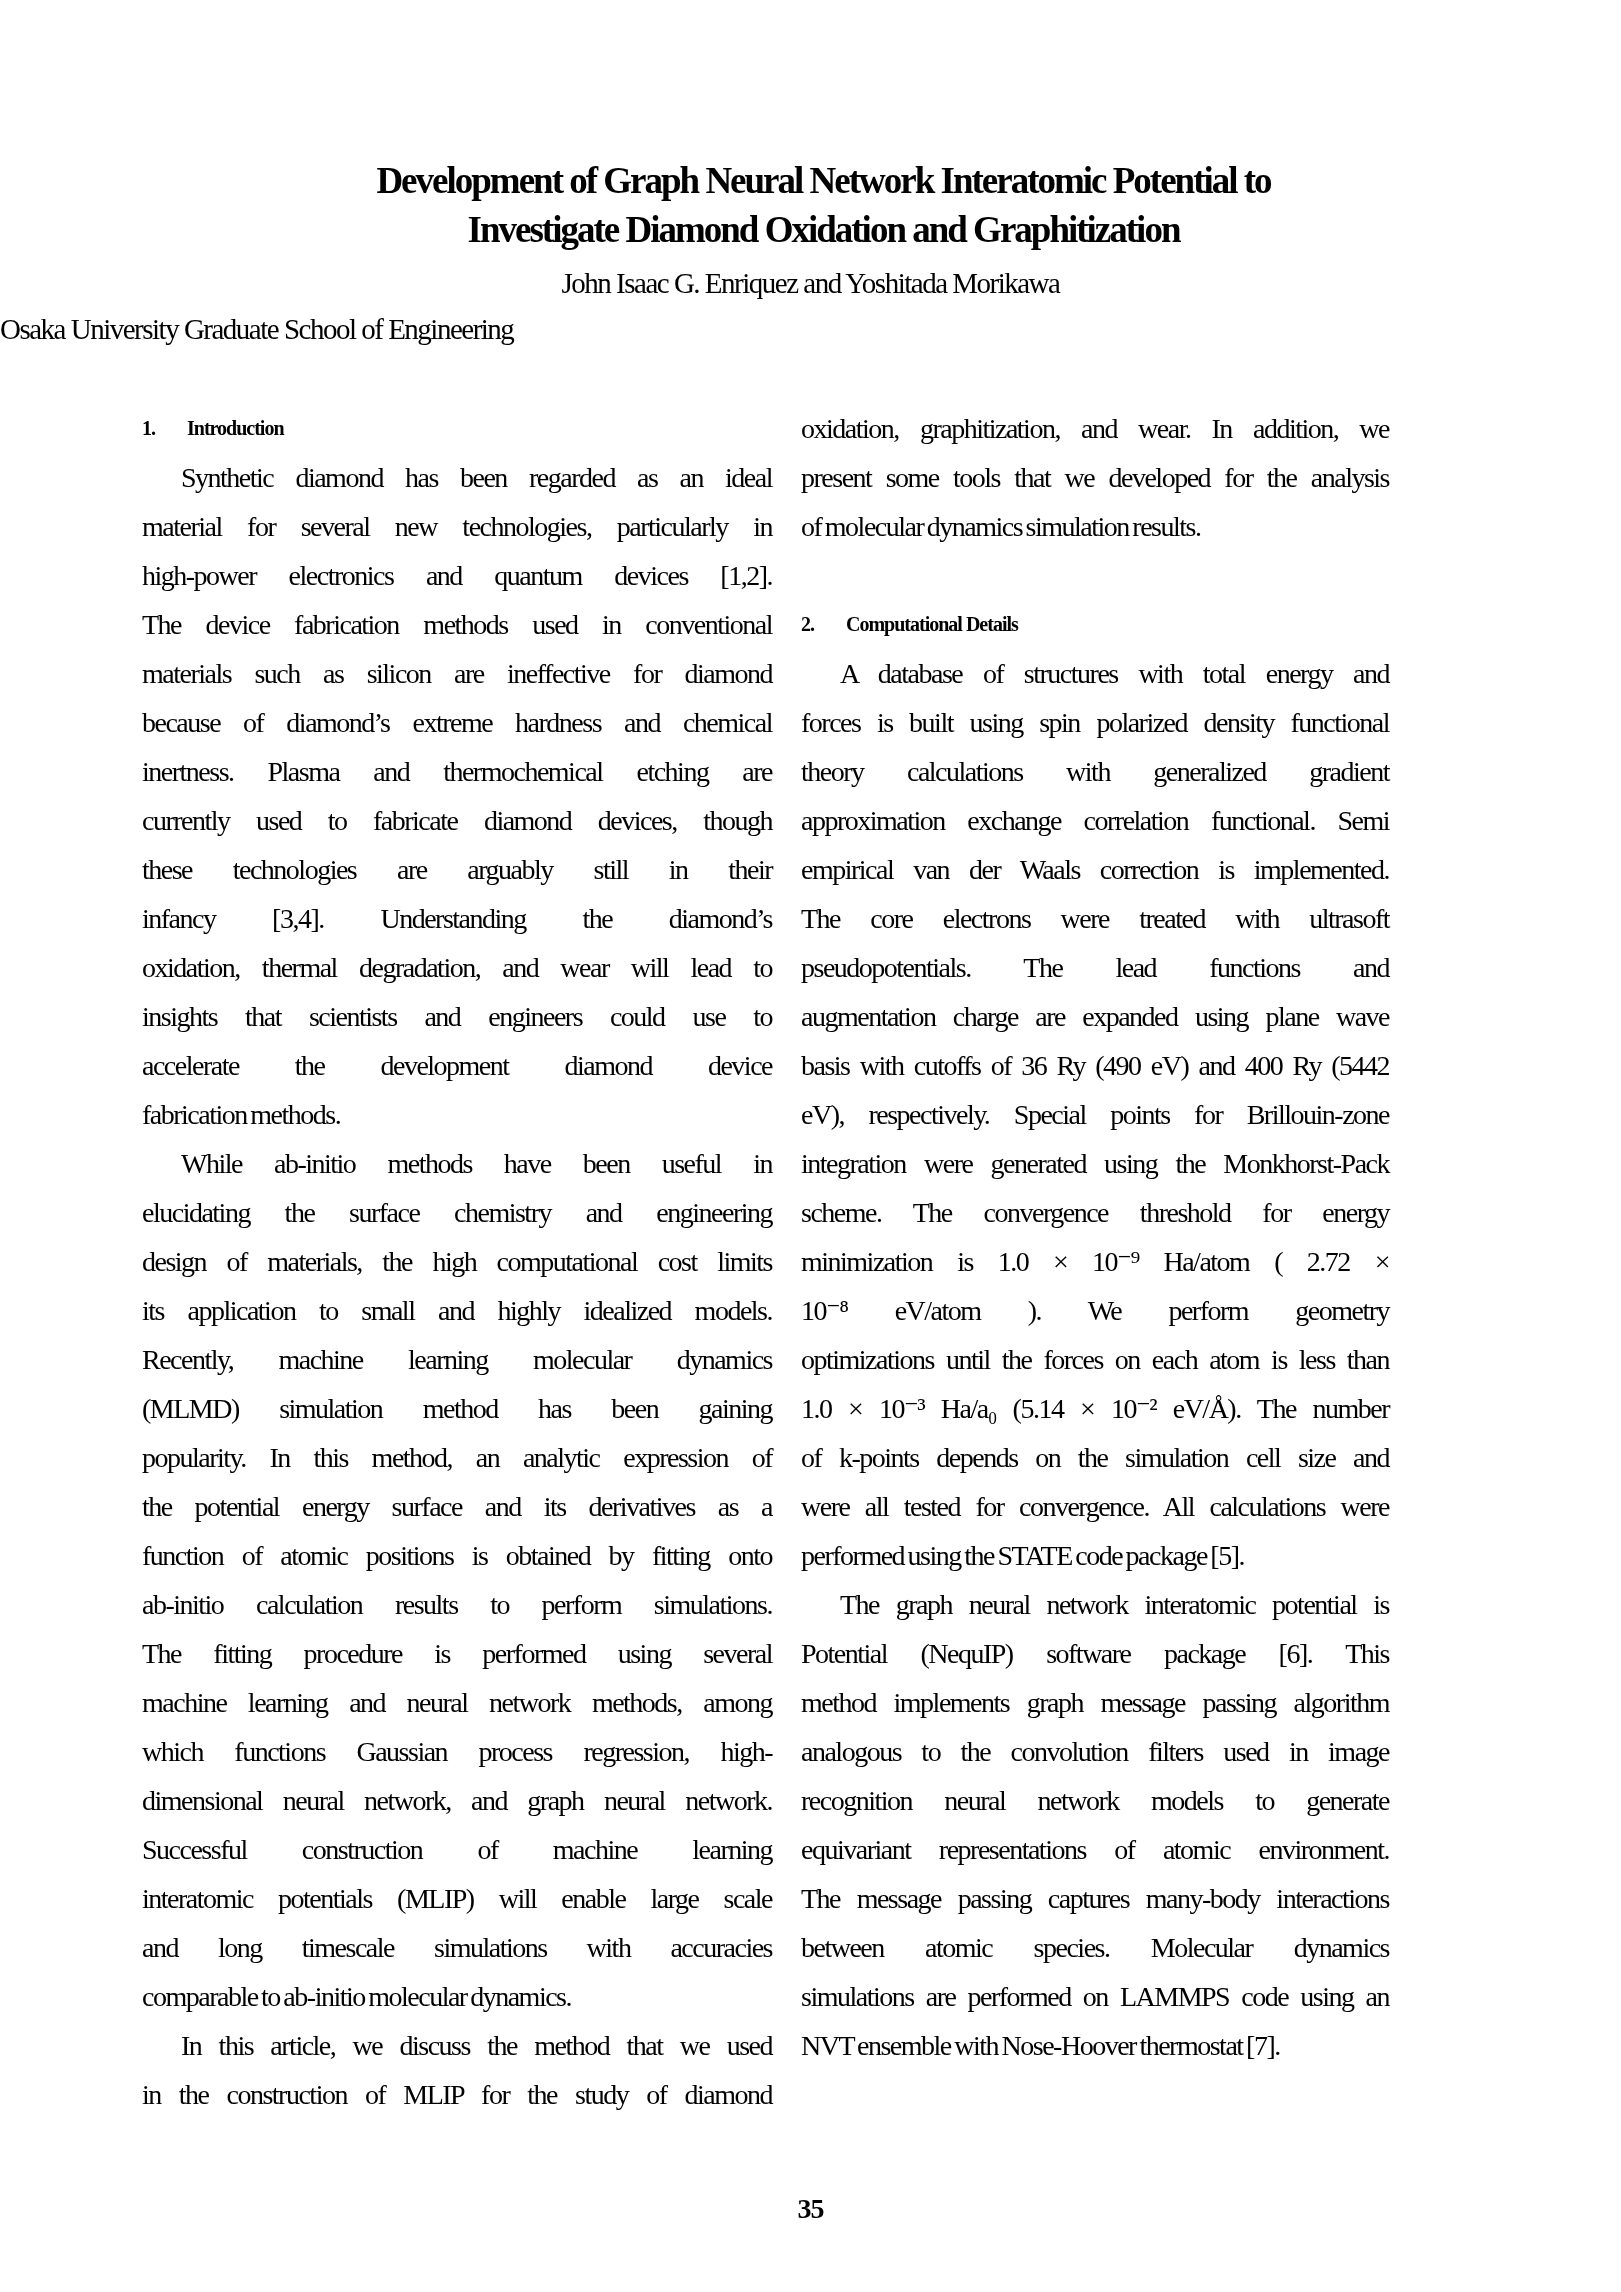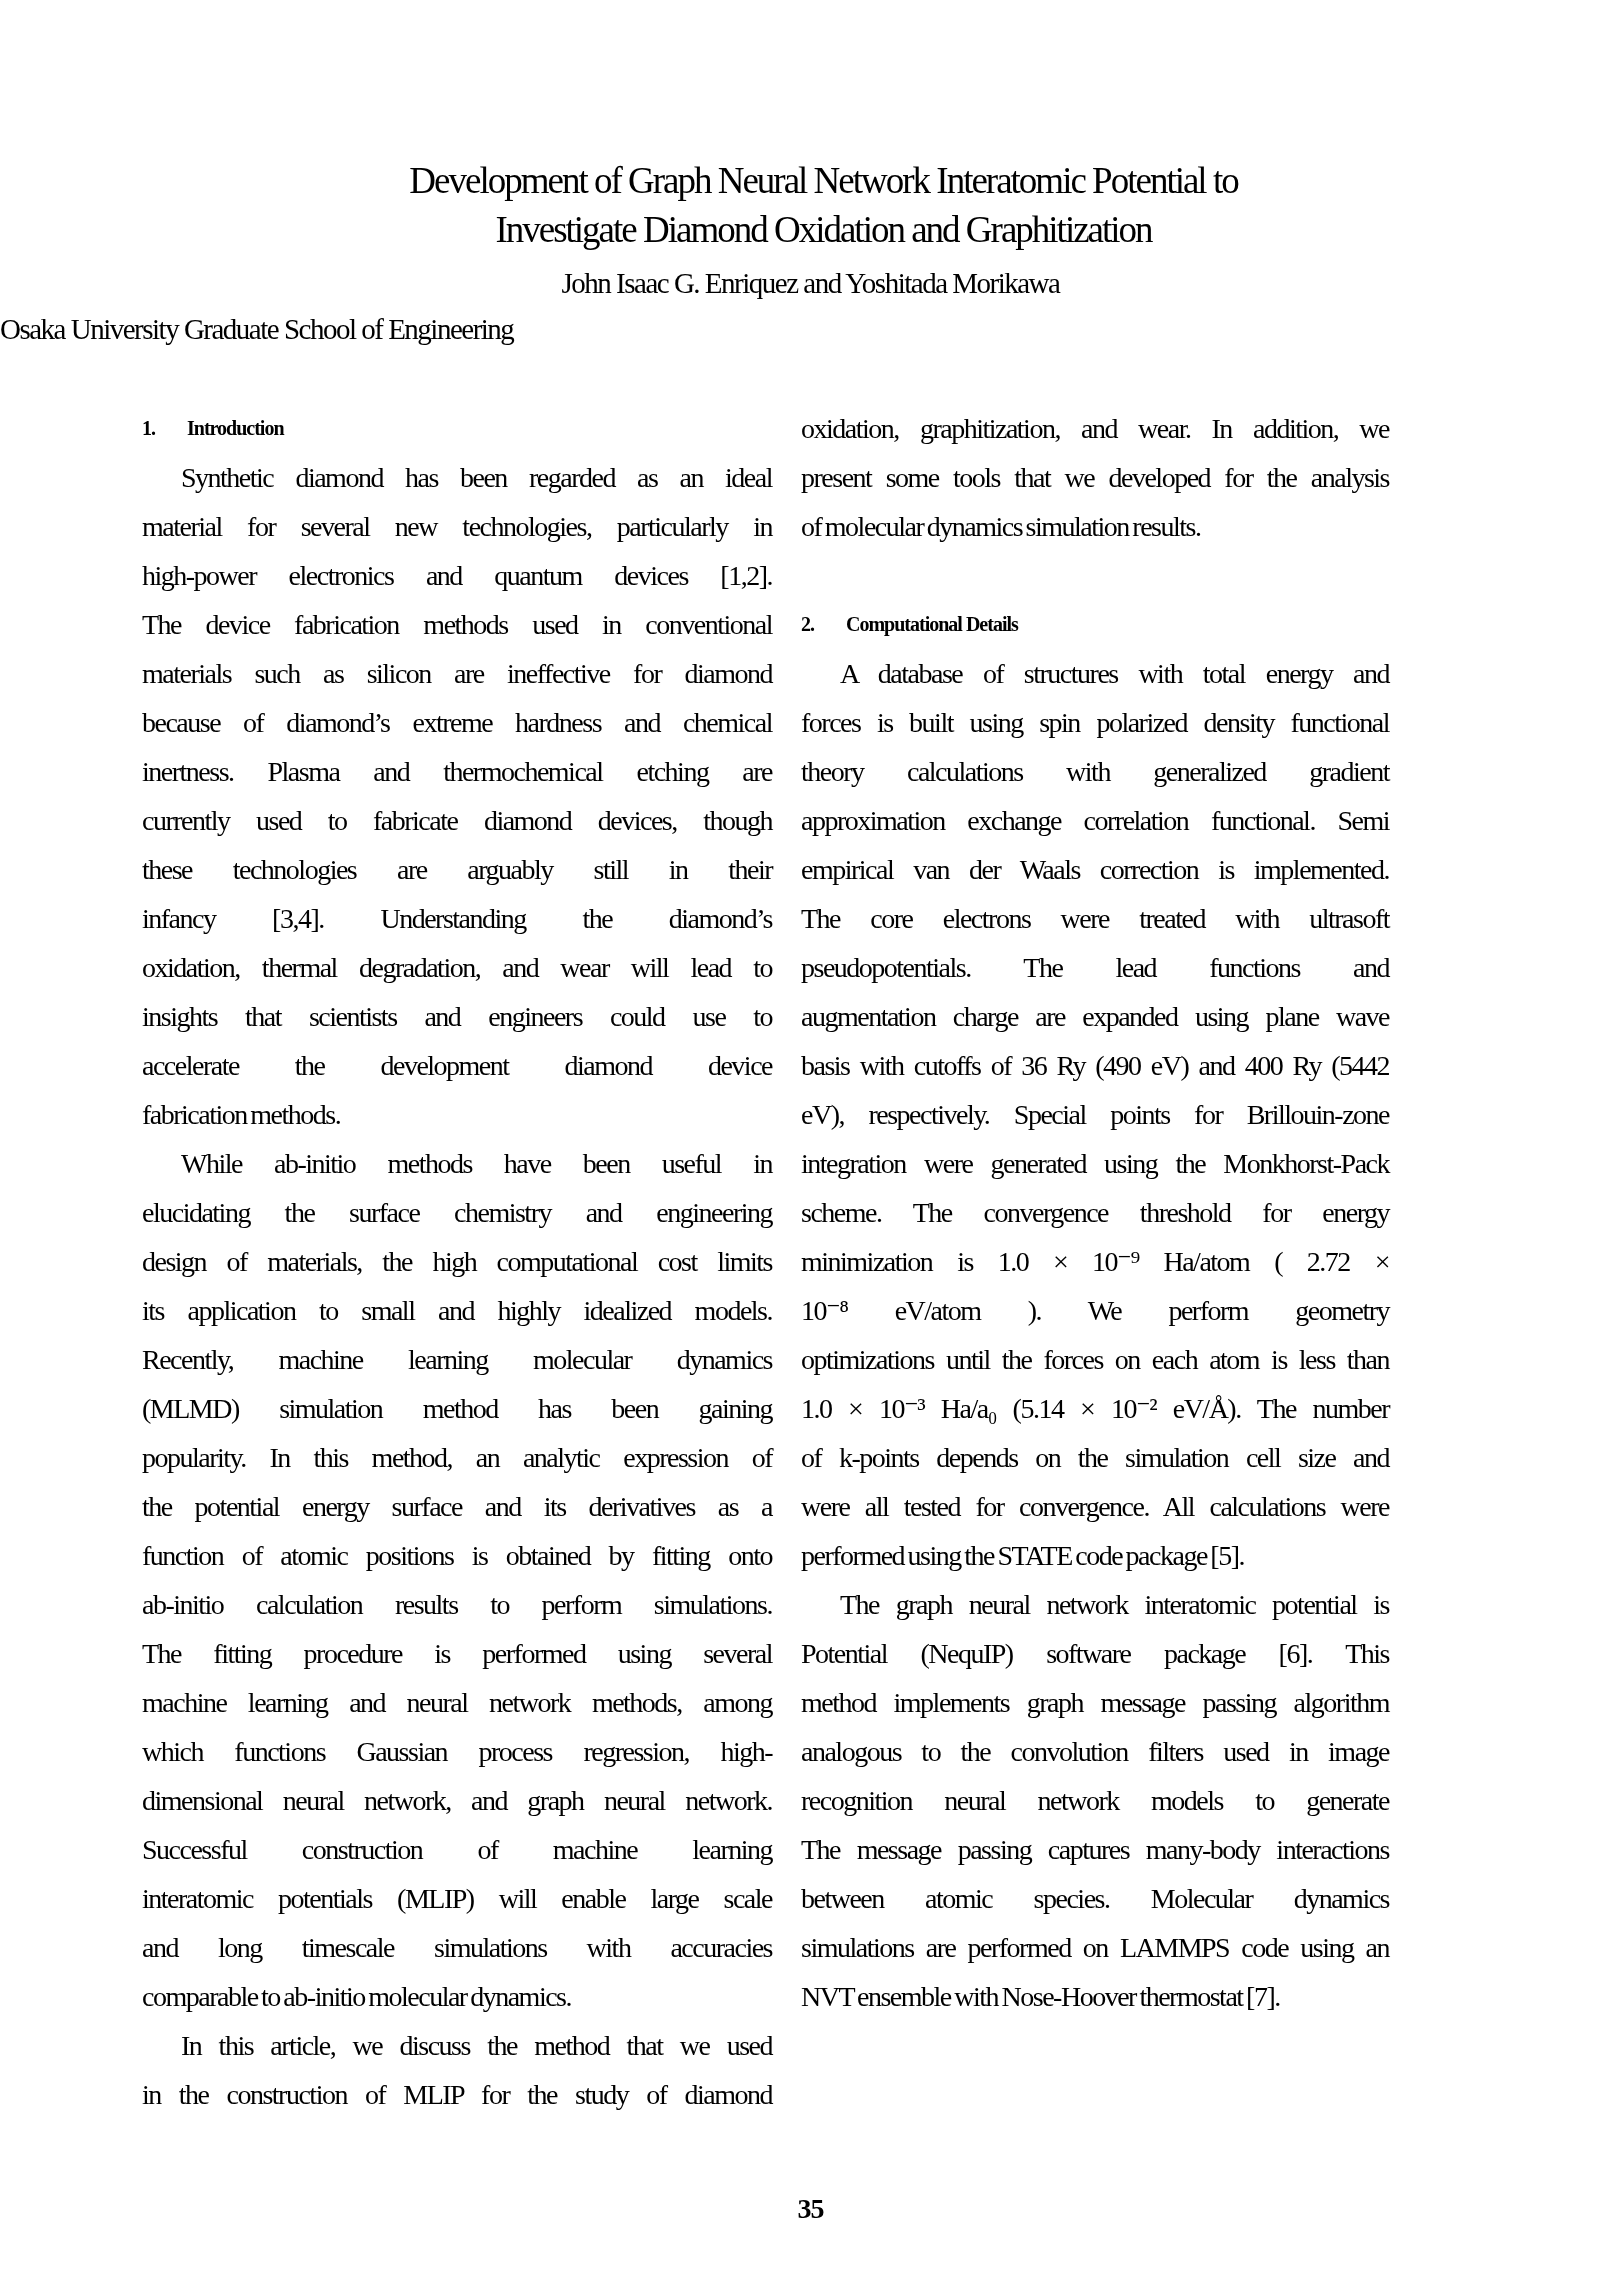--- a/index.html
+++ b/index.html
@@ -7,21 +7,21 @@
     width:1621px; height:2293px;
     background:#ffffff; color:#000000;
     font-family:"Liberation Serif","DejaVu Serif",serif;
     position:relative; overflow:hidden;
   }
   .page { position:absolute; inset:0; }
 
   
   .header { position:absolute; top:156px; left:0; width:1621px; text-align:center; }
   .title-line {
-    font-size:37px; font-weight:normal; line-height:49px;
+    font-size:37px; font-weight:bold; line-height:49px;
     letter-spacing:-2px; white-space:nowrap;margin-left:26px;
   }
   .authors {
     position:absolute; top:259px; left:0; width:1621px; text-align:center;
     font-size:29px; line-height:49px; letter-spacing:-1.5px; white-space:nowrap;
   }
   .affiliation {
     position:absolute; top:305px; left:0; width:1621px; text-align:left;
     font-size:29px; line-height:49px; letter-spacing:-1.5px; white-space:nowrap;
   }
@@ -137,20 +137,21 @@
         <div class="line">optimizations until the forces on each atom is less than</div>
         <div class="line">1.0 × 10⁻³ Ha/a₀ (5.14 × 10⁻² eV/Å). The number</div>
         <div class="line">of k-points depends on the simulation cell size and</div>
         <div class="line">were all tested for convergence. All calculations were</div>
         <div class="line last">performed using the STATE code package [5].</div>
         <div class="line indent">The graph neural network interatomic potential is</div>
         <div class="line">Potential (NequIP) software package [6]. This</div>
         <div class="line">method implements graph message passing algorithm</div>
         <div class="line">analogous to the convolution filters used in image</div>
         <div class="line">recognition neural network models to generate</div>
+        <div class="line">equivariant representations of atomic environment.</div>
         <div class="line">The message passing captures many-body interactions</div>
         <div class="line">between atomic species. Molecular dynamics</div>
         <div class="line">simulations are performed on LAMMPS code using an</div>
         <div class="line last">NVT ensemble with Nose-Hoover thermostat [7].</div>
       </div>
   </div>
 
   <div class="page-number">35</div>
 
 </div>

